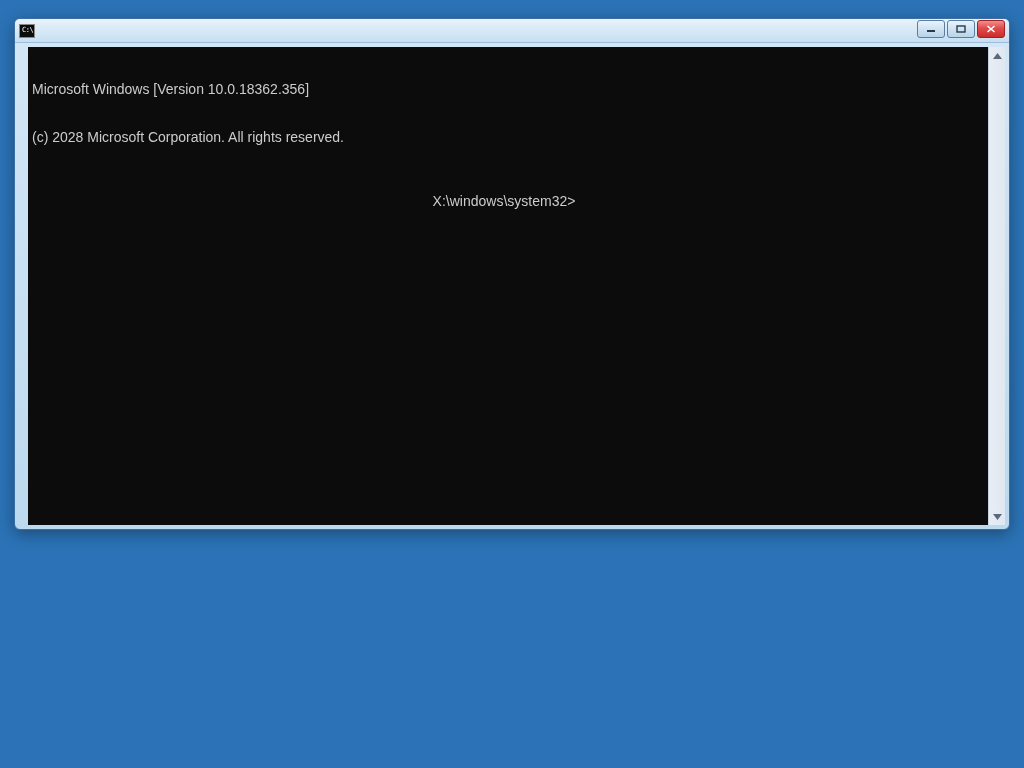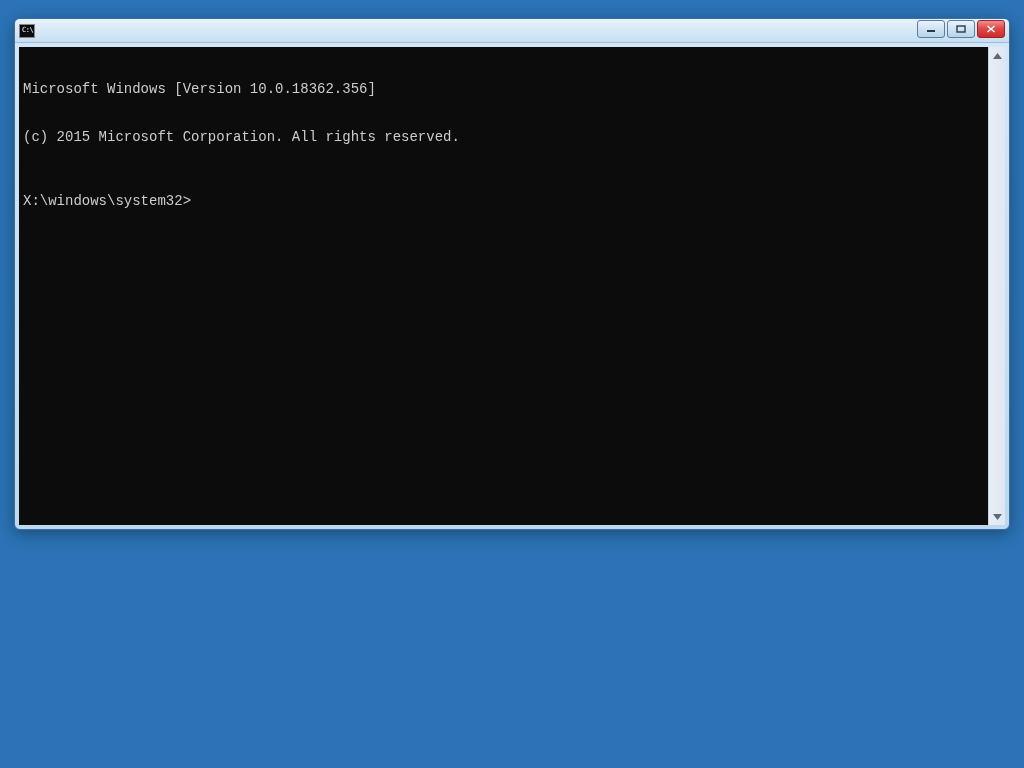--- a/index.html
+++ b/index.html
@@ -88,33 +88,35 @@
     }
     .content-area {
       flex: 1;
       display: flex;
       padding: 4px;
     }
     .console {
       flex: 1;
       background: #0c0c0c;
       color: #cccccc;
-      font-family: Liberation Mono, monospace;
+      font-family: Liberation Sans, sans-serif;
       font-size: 14px;
       line-height: 16px;
       padding: 2px 4px;
       white-space: pre;
       overflow: hidden;
       position: relative;
+      margin-left: 9px;
     }
     .console-line {
       white-space: pre;
     }
     .prompt-line {
       margin-top: 16px;
+      text-align: center;
     }
     .cursor {
       display: inline-block;
       width: 8px;
       background: transparent;
     }
     .scrollbar {
       width: 17px;
       background: linear-gradient(90deg, #e8eef5 0%, #dfe7f0 100%);
       border-left: 1px solid #c8d3e0;
@@ -156,21 +158,21 @@
         <svg width="10" height="8" viewBox="0 0 10 8">
           <line x1="1.5" y1="1" x2="8.5" y2="7" stroke="#fff" stroke-width="1.6"></line>
           <line x1="8.5" y1="1" x2="1.5" y2="7" stroke="#fff" stroke-width="1.6"></line>
         </svg>
       </div>
     </div>
   </div>
   <div class="content-area">
     <div class="console">
       <div class="console-line">Microsoft Windows [Version 10.0.18362.356]</div>
-      <div class="console-line">(c) 2015 Microsoft Corporation. All rights reserved.</div>
+      <div class="console-line">(c) 2028 Microsoft Corporation. All rights reserved.</div>
       <div class="console-line prompt-line"><span>X:\windows\system32&gt;</span><span class="cursor"></span></div>
     </div>
     <div class="scrollbar">
       <div class="scroll-arrow">
         <svg width="9" height="6" viewBox="0 0 9 6">
           <polygon points="4.5,0 9,6 0,6" fill="#5a6a7a"></polygon>
         </svg>
       </div>
       <div class="scroll-arrow">
         <svg width="9" height="6" viewBox="0 0 9 6">

